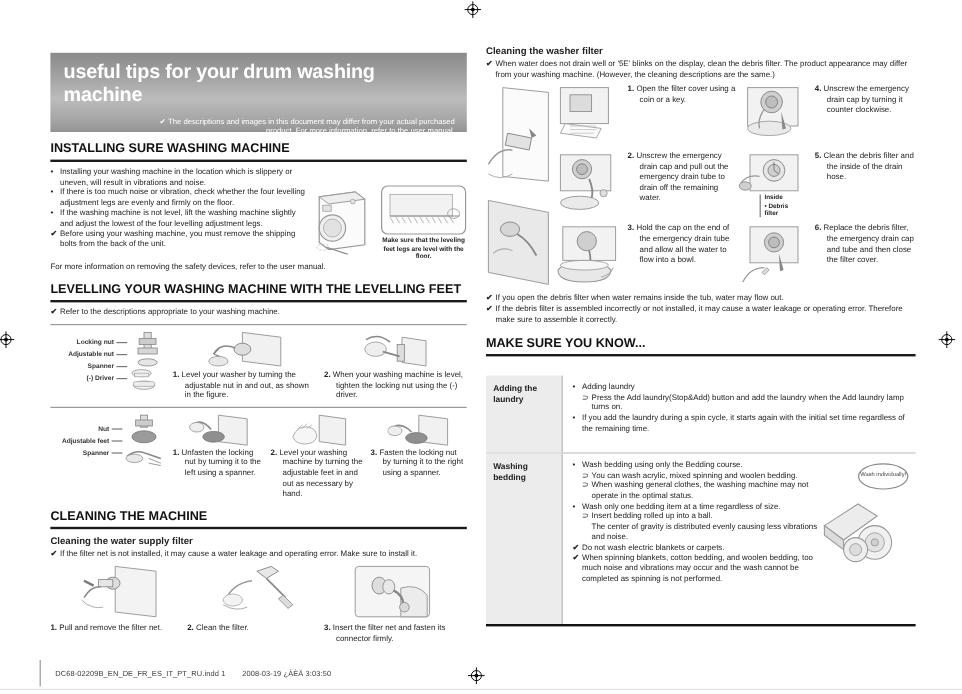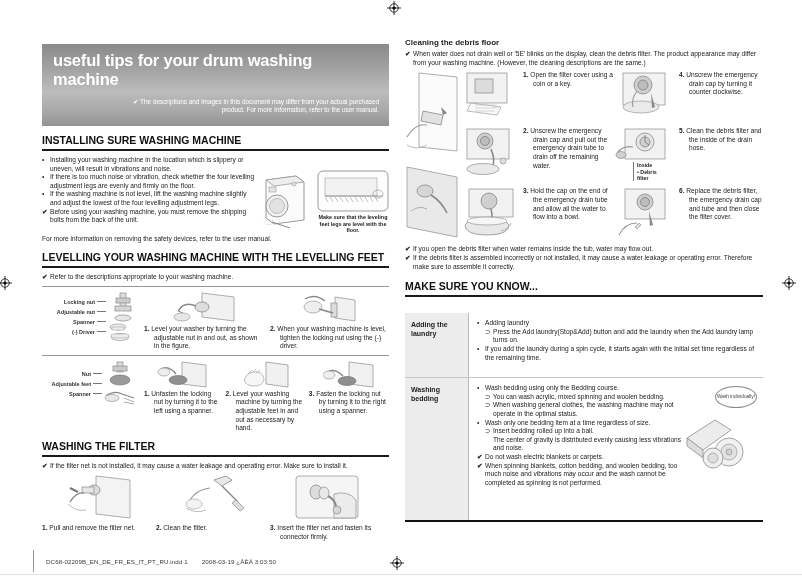--- a/index.html
+++ b/index.html
@@ -9,21 +9,21 @@
     font-family:"Liberation Sans", sans-serif;
     -webkit-font-smoothing:antialiased;
   }
   .regmark{position:absolute;width:14px;height:14px;}
   
   .col-left{position:absolute;left:42px;top:44px;width:347px;}
   .col-right{position:absolute;left:405px;top:38px;width:358px;}
 
   
   .banner{
-    height:82px;box-sizing:border-box;padding:7px 10px 21px 11px;
+    height:66px;box-sizing:border-box;padding:7px 10px 21px 11px;
     background:linear-gradient(180deg,#8a8a8a 0%,#a2a2a2 30%,#bcbcbc 58%,#a8a8a8 82%,#939393 100%);
     color:#fff;
   }
   .banner-title{font-size:16.5px;font-weight:bold;letter-spacing:-0.2px;margin:0;}
   .banner-note{margin-top:9px;font-size:6.4px;line-height:8.4px;text-align:right;padding-left:70px;}
 
   .h1{font-size:10.5px;font-weight:bold;color:#111;border-bottom:2px solid #1a1a1a;
       padding-bottom:3px;margin:0 0 5px 0;}
   .h2{font-size:8px;font-weight:bold;margin:0 0 3px 0;}
   .tbody{font-size:6.6px;line-height:8.6px;}
@@ -275,21 +275,22 @@
             <path d="M2 14 q8 -8 18 2" fill="none" stroke="#888" stroke-width="1.3"></path>
             <ellipse cx="6" cy="15" rx="6" ry="4" fill="#eee" stroke="#999" stroke-width="0.7"></ellipse>
           </svg>
         </span>
         <div class="step"><span class="num">3.</span> <span>Fasten the locking nut by turning it to the right using a spanner.</span></div>
       </div>
     </div>
   </div>
 
   <div style="margin-top:7px;">
-    <div class="h1">WASHING THE FILTER</div>
+    <div class="h1">CLEANING THE MACHINE</div>
+    <div class="h2">Cleaning the water supply filter</div>
     <div class="li">
         <span class="mk bold">✔</span>
         <span>If the filter net is not installed, it may cause a water leakage and operating error. Make sure to install it.</span>
       </div>
     <div class="filter-row">
       <div class="filter-step" style="width:114px;">
         <span class="fig">
           <svg width="66" height="46" viewBox="0 0 66 46">
             <path d="M30 2 L64 6 L64 44 L30 40 Z" fill="#f3f3f3" stroke="#999" stroke-width="0.8"></path>
             <ellipse cx="28" cy="16" rx="6" ry="5" fill="#ddd" stroke="#888" stroke-width="0.8"></ellipse>
@@ -326,21 +327,21 @@
           </svg>
         </span>
         <div class="step"><span class="num">3.</span> <span>Insert the filter net and fasten its connector firmly.</span></div>
       </div>
     </div>
   </div>
 </div>
 
 <div class="col-right">
 
-  <div class="h2">Cleaning the debris floor</div>
+  <div class="h2">Cleaning the washer filter</div>
   <div class="li">
       <span class="mk bold">✔</span>
       <span>When water does not drain well or '5E' blinks on the display, clean the debris filter. The product appearance may differ from your washing machine. (However, the cleaning descriptions are the same.)</span>
     </div>
 
   <div class="debris-grid">
     <div class="tall-fig">
       <svg width="54" height="168" viewBox="0 0 54 168">
         <path d="M14 2 L52 6 L52 80 L14 76 Z" fill="#fbfbfb" stroke="#999" stroke-width="0.8"></path>
         <path d="M18 40 l20 4 l-2 10 l-20 -4 Z" fill="#e2e2e2" stroke="#888" stroke-width="0.8"></path>

